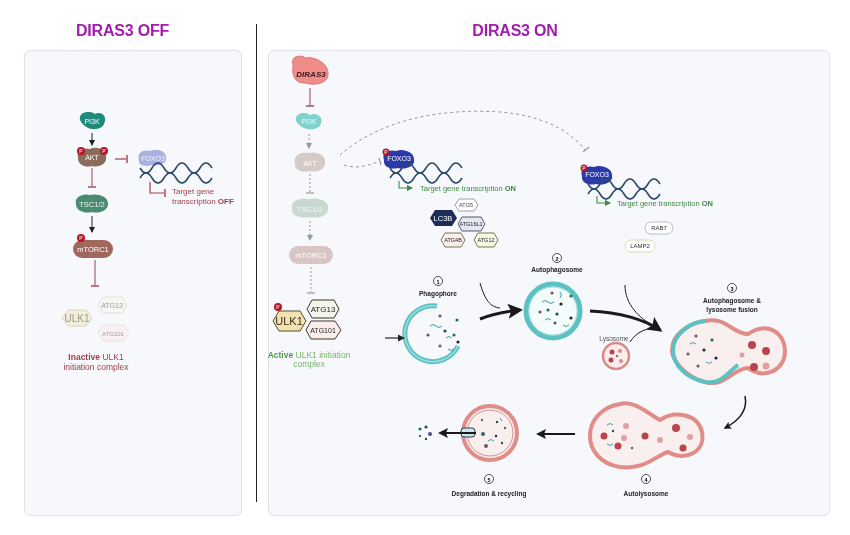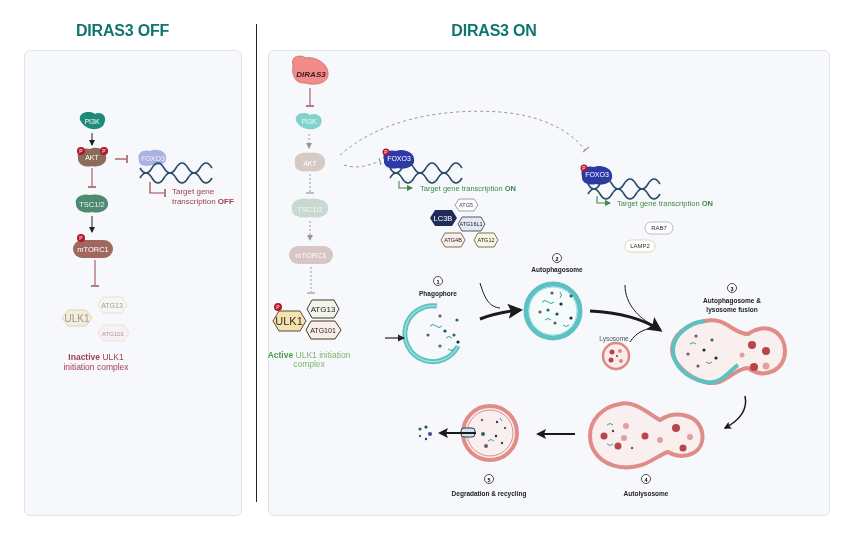--- a/index.html
+++ b/index.html
@@ -1,27 +1,27 @@
 <!DOCTYPE html>
 <html><head>
 <meta charset="utf-8">
 <style>
   html,body{margin:0;padding:0;background:#ffffff;}
   body{width:850px;height:535px;position:relative;overflow:hidden;font-family:"Liberation Sans",sans-serif;}
-  .title{position:absolute;top:22px;font-weight:bold;font-size:16px;color:#0f766e;text-align:center;letter-spacing:-0.2px;}
+  .title{position:absolute;top:22px;font-weight:bold;font-size:16px;color:#a21caf;text-align:center;letter-spacing:-0.2px;}
   .divider{position:absolute;left:256px;top:24px;width:1px;height:478px;background:#222;}
   .panel{position:absolute;background:#f6f8fc;border:1.5px solid #dfe3ea;border-radius:6px;}
   svg{position:absolute;left:0;top:0;}
   .lbl{font-family:"Liberation Sans",sans-serif;}
 </style>
 </head>
 <body>
 
 <div class="title" style="left:40px;width:165px;">DIRAS3 OFF</div>
-<div class="title" style="left:419px;width:150px;">DIRAS3 ON</div>
+<div class="title" style="left:440px;width:150px;">DIRAS3 ON</div>
 <div class="divider"></div>
 
 <div class="panel" style="left:24px;top:50px;width:216px;height:464px;"></div>
 <div class="panel" style="left:268px;top:50px;width:560px;height:464px;"></div>
 
 <svg width="850" height="535" viewBox="0 0 850 535">
   <defs>
     <marker id="arrBlack" markerWidth="6" markerHeight="6" refX="5" refY="3" orient="auto">
         <path d="M0,0 L6,3 L0,6 z" fill="#222"></path>
       </marker>

